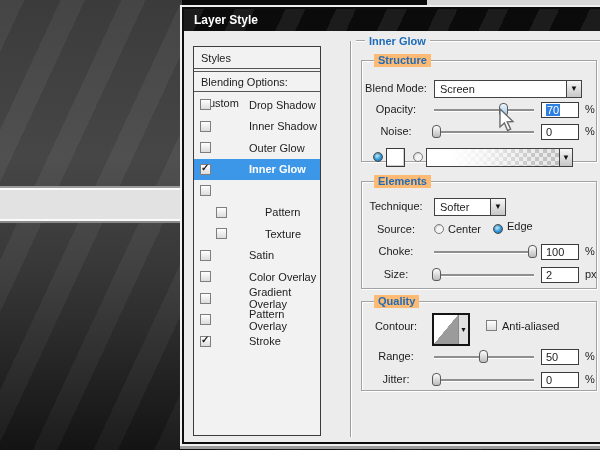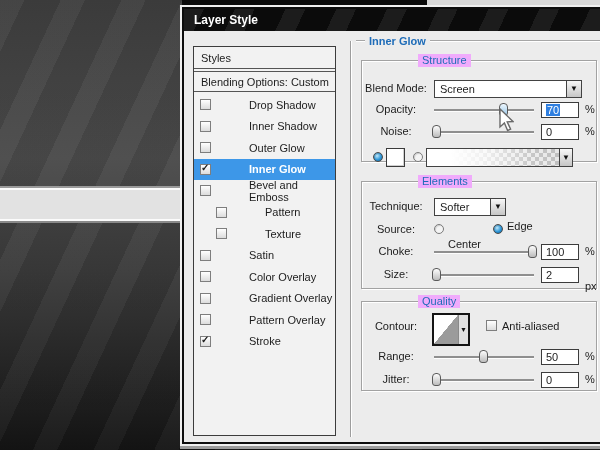--- a/index.html
+++ b/index.html
@@ -16,40 +16,40 @@
 
   .dialog{position:absolute;left:180px;top:5px;width:424px;height:441px;
     border:2px solid #efefef;border-right:none;background:#ececec;box-shadow:0 3px 0 #9c9c9c;}
   .dialog-frame{position:absolute;inset:0;border:2px solid #0d0d0d;border-right:none;}
   .titlebar{position:absolute;left:0;top:0;right:0;height:22px;background:#0b0b0b;
     background-image:repeating-linear-gradient(115deg,rgba(255,255,255,0.07) 0 18px,rgba(0,0,0,0) 18px 46px);
     color:#fff;font-size:12px;font-weight:bold;line-height:22px;padding-left:10px;}
   .content{position:absolute;left:0;top:22px;right:0;bottom:0;background:#ececec;font-size:11px;color:#1c1c1c;}
 
   
-  .list-box{position:absolute;left:9px;top:15px;width:143px;height:390px;background:#f2f2f2;border:1px solid #3c3c3c;}
+  .list-box{position:absolute;left:9px;top:15px;width:128px;height:390px;background:#f2f2f2;border:1px solid #3c3c3c;}
   .list-header{height:22px;line-height:22px;padding-left:7px;border-bottom:1px solid #555;}
   .list-blend{height:21px;line-height:21px;padding-left:7px;margin-top:2px;border-top:1px solid #555;border-bottom:1px solid #555;margin-bottom:2px;}
   .row{height:21.5px;display:flex;align-items:center;padding-left:6px;gap:32px;}
   .row.ind{padding-left:22px;}
   .row.sel{background:#3d97e8;color:#fff;font-weight:bold;}
   .cb{width:11px;height:11px;background:linear-gradient(#ffffff,#dcdcdc);border:1px solid #7e7e7e;
     margin-right:6px;position:relative;flex:0 0 11px;}
   .cb .mark{position:absolute;left:0px;top:-3px;font-size:10px;font-weight:bold;color:#1a1a1a;}
 
   .vdiv{position:absolute;left:166px;top:10px;height:396px;width:2px;border-left:1px solid #9d9d9d;border-right:1px solid #ffffff;}
 
   
   .heading{position:absolute;left:172px;top:4px;width:246px;display:flex;align-items:center;color:#1e6cb8;font-weight:bold;}
   .heading .hline{height:0;border-top:1px solid #a6a6a6;border-bottom:1px solid #ffffff;}
   .heading .l{width:9px;margin-right:4px;}
   .heading .r{flex:1;margin-left:4px;}
 
   .fieldset{position:absolute;width:236px;border:1px solid #a2a2a2;box-shadow:1px 1px 0 #ffffff, inset 1px 1px 0 #ffffff;}
-  .legend{position:absolute;top:-7px;left:12px;background:#f0abfc;padding:0 4px;color:#1e6cb8;font-weight:normal;line-height:13px;margin-left:44px;}
+  .legend{position:absolute;top:-7px;left:12px;background:#fdba74;padding:0 4px;color:#1e6cb8;font-weight:bold;line-height:13px;}
 
   .flabel{position:absolute;left:0;width:68px;text-align:center;}
   .vbox{position:absolute;left:179px;width:38px;height:16px;background:#fff;border:1px solid #3c3c3c;line-height:14px;padding-left:4px;}
   .vbox .selhl{background:#2f7fe0;color:#fff;padding:0 1px;}
   .unit{position:absolute;left:223px;}
 
   .track{position:absolute;height:2px;width:100px;background:#8f8f8f;box-shadow:0 1px 0 #fdfdfd;}
   .thumb{position:absolute;width:9px;height:13px;border:1px solid #5a5a5a;border-radius:4px 4px 3px 3px;
     background:linear-gradient(#fdfdfd,#bcbcbc);}
   .thumb.hot{background:linear-gradient(#eef8ff,#9cc8e8);}
@@ -117,21 +117,20 @@
           <div class="row sel">
             <span class="cb">
                 <span class="mark">✓</span>
               </span>
             <span>Inner Glow</span>
           </div>
           <div class="row">
             <span class="cb">
                 <span class="mark"></span>
               </span>
-            <span>Bevel and Emboss</span>
           </div>
           <div class="row ind">
             <span class="cb">
                 <span class="mark"></span>
               </span>
             <span>Pattern</span>
           </div>
           <div class="row ind">
             <span class="cb">
                 <span class="mark"></span>
@@ -212,35 +211,35 @@
           <div class="legend">Elements</div>
 
           <div class="flabel" style="top:18px;">Technique:</div>
           <div class="combo" style="left:72px;top:16px;width:72px;">
             <span>Softer</span>
             <span class="arrowbtn">▼</span>
           </div>
 
           <div class="flabel" style="top:41px;">Source:</div>
           <div class="radio" style="left:72px;top:42px;"></div>
-          <div style="position:absolute;left:86px;top:56px;">Center</div>
+          <div style="position:absolute;left:86px;top:41px;">Center</div>
           <div class="radio on" style="left:131px;top:42px;"></div>
           <div style="position:absolute;left:145px;top:38px;">Edge</div>
 
           <div class="flabel" style="top:63px;">Choke:</div>
           <div class="track" style="left:72px;top:69px;"></div>
           <div class="thumb" style="left:166px;top:63px;"></div>
           <div class="vbox" style="top:62px;"><span>100</span></div>
           <div class="unit" style="top:63px;">%</div>
 
           <div class="flabel" style="top:86px;">Size:</div>
           <div class="track" style="left:72px;top:92px;"></div>
           <div class="thumb" style="left:70px;top:86px;"></div>
           <div class="vbox" style="top:85px;"><span>2</span></div>
-          <div class="unit" style="top:86px;margin-top:12px;">px</div>
+          <div class="unit" style="top:86px;">px</div>
         </div>
 
         <div class="fieldset" style="left:177px;top:270px;height:90px;">
           <div class="legend">Quality</div>
 
           <div class="flabel" style="top:18px;">Contour:</div>
           <div class="contourbox" style="left:70px;top:11px;">
             <div class="contourthumb"></div>
             <div class="contourarrow">▼</div>
           </div>

